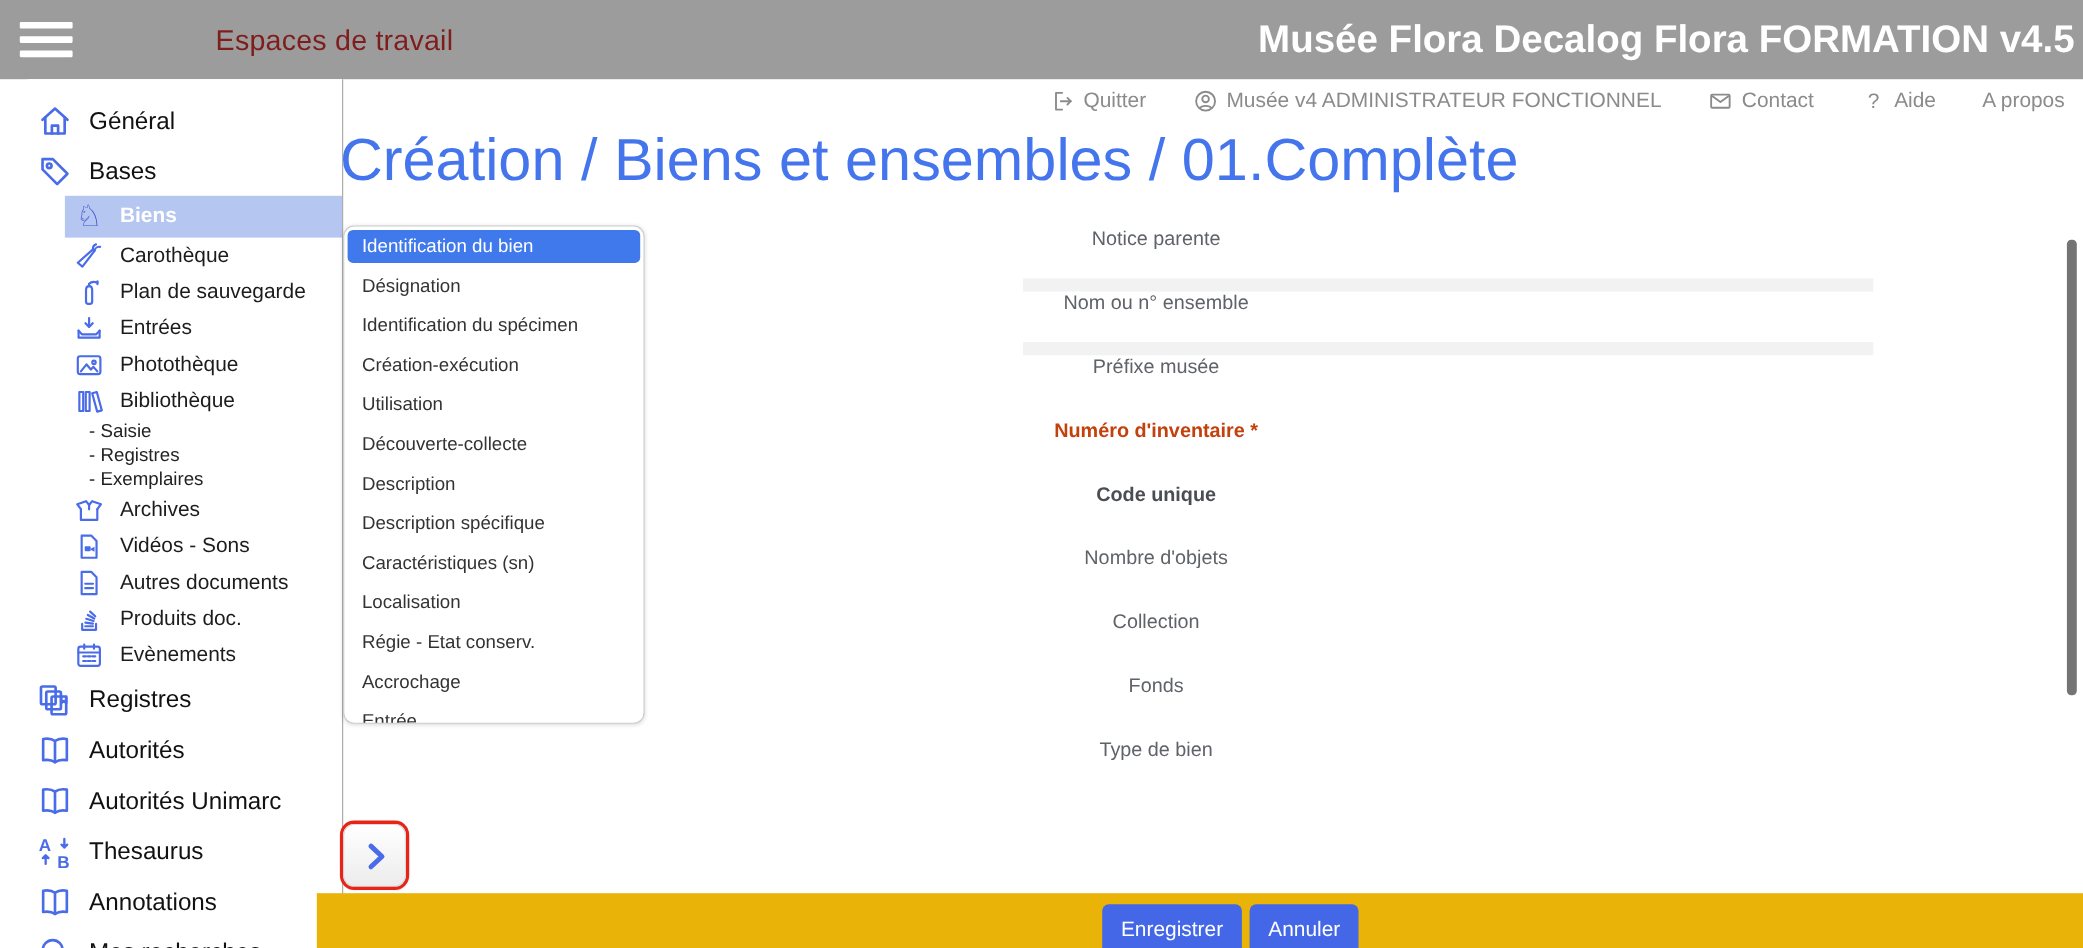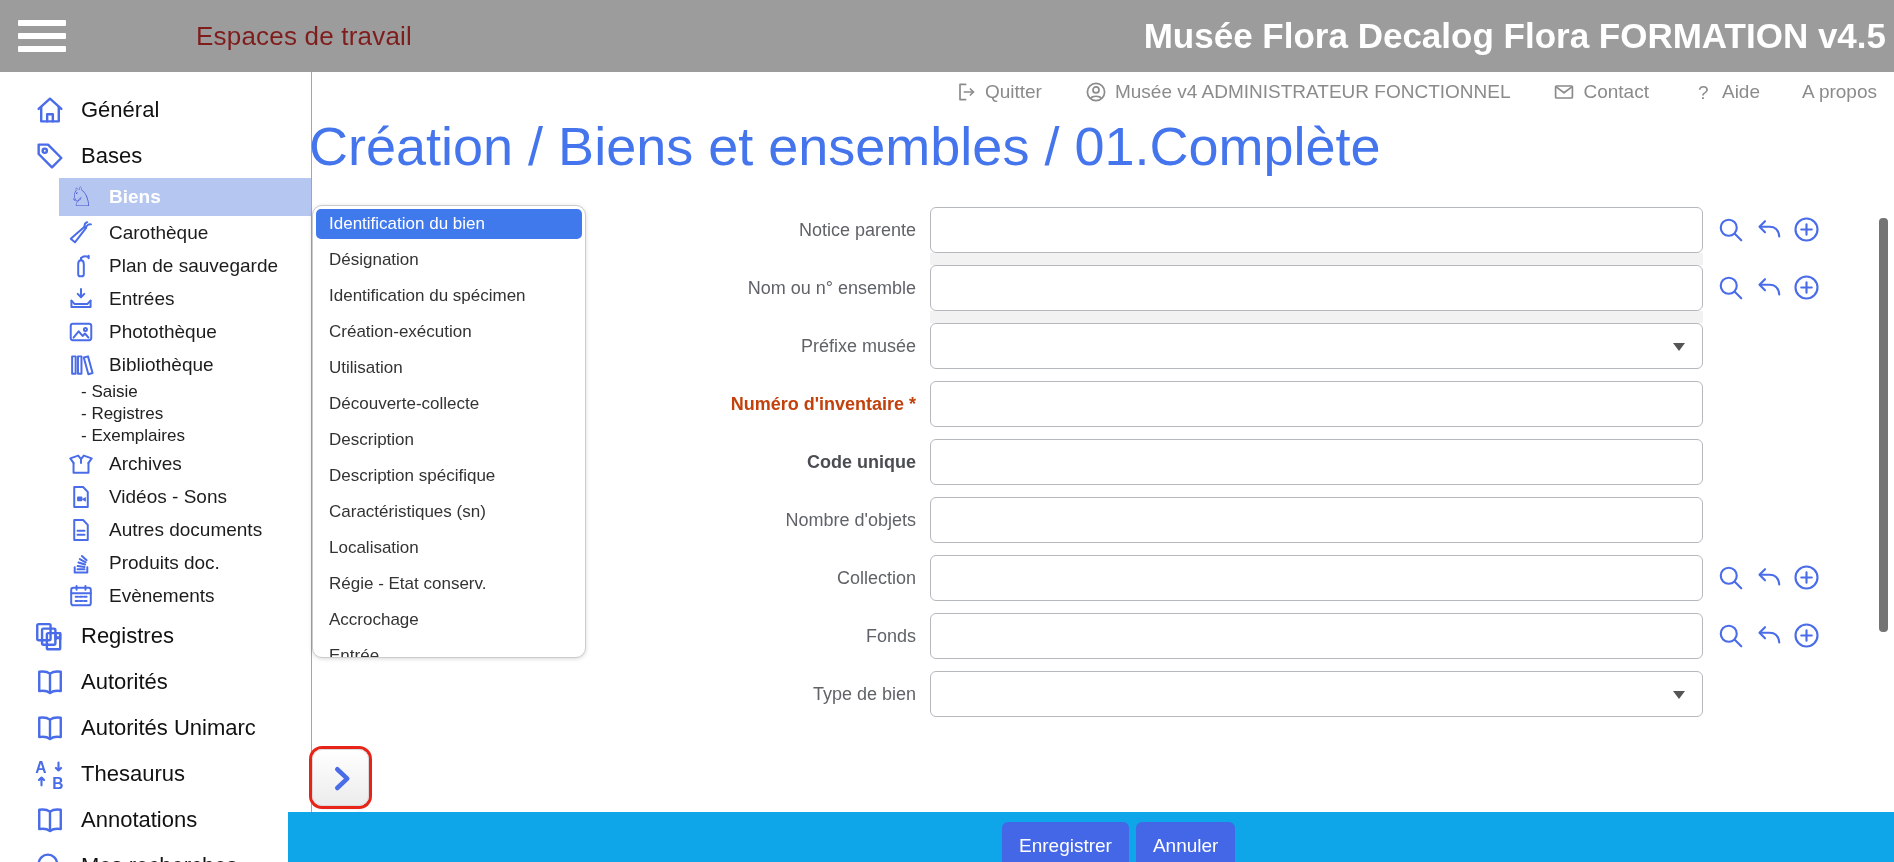--- a/index.html
+++ b/index.html
@@ -82,21 +82,21 @@
     position: absolute; left: 312px; top: 749px; width: 57px; height: 57px;
     background: linear-gradient(#ffffff, #ececec);
     border: 1px solid #d9d9d9; border-radius: 10px;
     box-shadow: 0 0 0 3px #e82317, 1px 2px 3px rgba(0,0,0,.25);
     display: flex; align-items: center; justify-content: center; cursor: pointer;
   }
   .next-btn .icn { width: 30px; height: 30px; color: #4a6ce8; }
 
   
   .form-rows { position: absolute; left: 288px; top: 207px; width: 1540px; }
-  .form-row { display: flex; align-items: center; height: 46px; margin-bottom: 12px; position: relative; }
+  .form-row { display: flex; align-items: center; height: 46px; margin-bottom: 12px; position: relative; flex-direction: column; }
   .form-row:nth-child(-n+2)::after {
     content: ""; position: absolute; left: 642px; top: 46px; width: 773px; height: 12px; background: #f2f2f2;
   }
   .form-label {
     flex: 0 0 642px; text-align: right; padding-right: 14px;
     font-size: 18px; color: #5f6368; white-space: nowrap;
   }
   .form-row.bold .form-label { font-weight: bold; color: #4a4d52; }
   .form-row.required .form-label { font-weight: bold; color: #c2410c; }
   .input-wrap { position: relative; flex: 0 0 773px; }
@@ -106,21 +106,21 @@
     font-family: "Liberation Sans", sans-serif;
   }
   .caret { display: none; position: absolute; right: 18px; top: 20px; width: 0; height: 0;
     border-left: 6px solid transparent; border-right: 6px solid transparent; border-top: 8px solid #555; cursor: pointer; }
   .form-row.dropdown .caret { display: block; }
   .row-icons { display: flex; gap: 8px; margin-left: 13px; }
   .row-icons .icn { width: 30px; height: 30px; color: #4a6ce8; cursor: pointer; }
 
   
   .footer {
-    position: absolute; left: 288px; top: 812px; right: 0; bottom: 0; background: #0ea5e9;
+    position: absolute; left: 288px; top: 812px; right: 0; bottom: 0; background: #eab308;
   }
   .footer-buttons { display: flex; gap: 7px; margin: 10px 0 0 714px; }
   .btn {
     background: #4467e8; color: #fff; border: none; border-radius: 6px;
     font-size: 19px; padding: 13px 17px; cursor: pointer; font-family: "Liberation Sans", sans-serif;
   }
 
   
   .scrollbar-thumb {
     position: absolute; left: 1879px; top: 218px; width: 9px; height: 414px;

